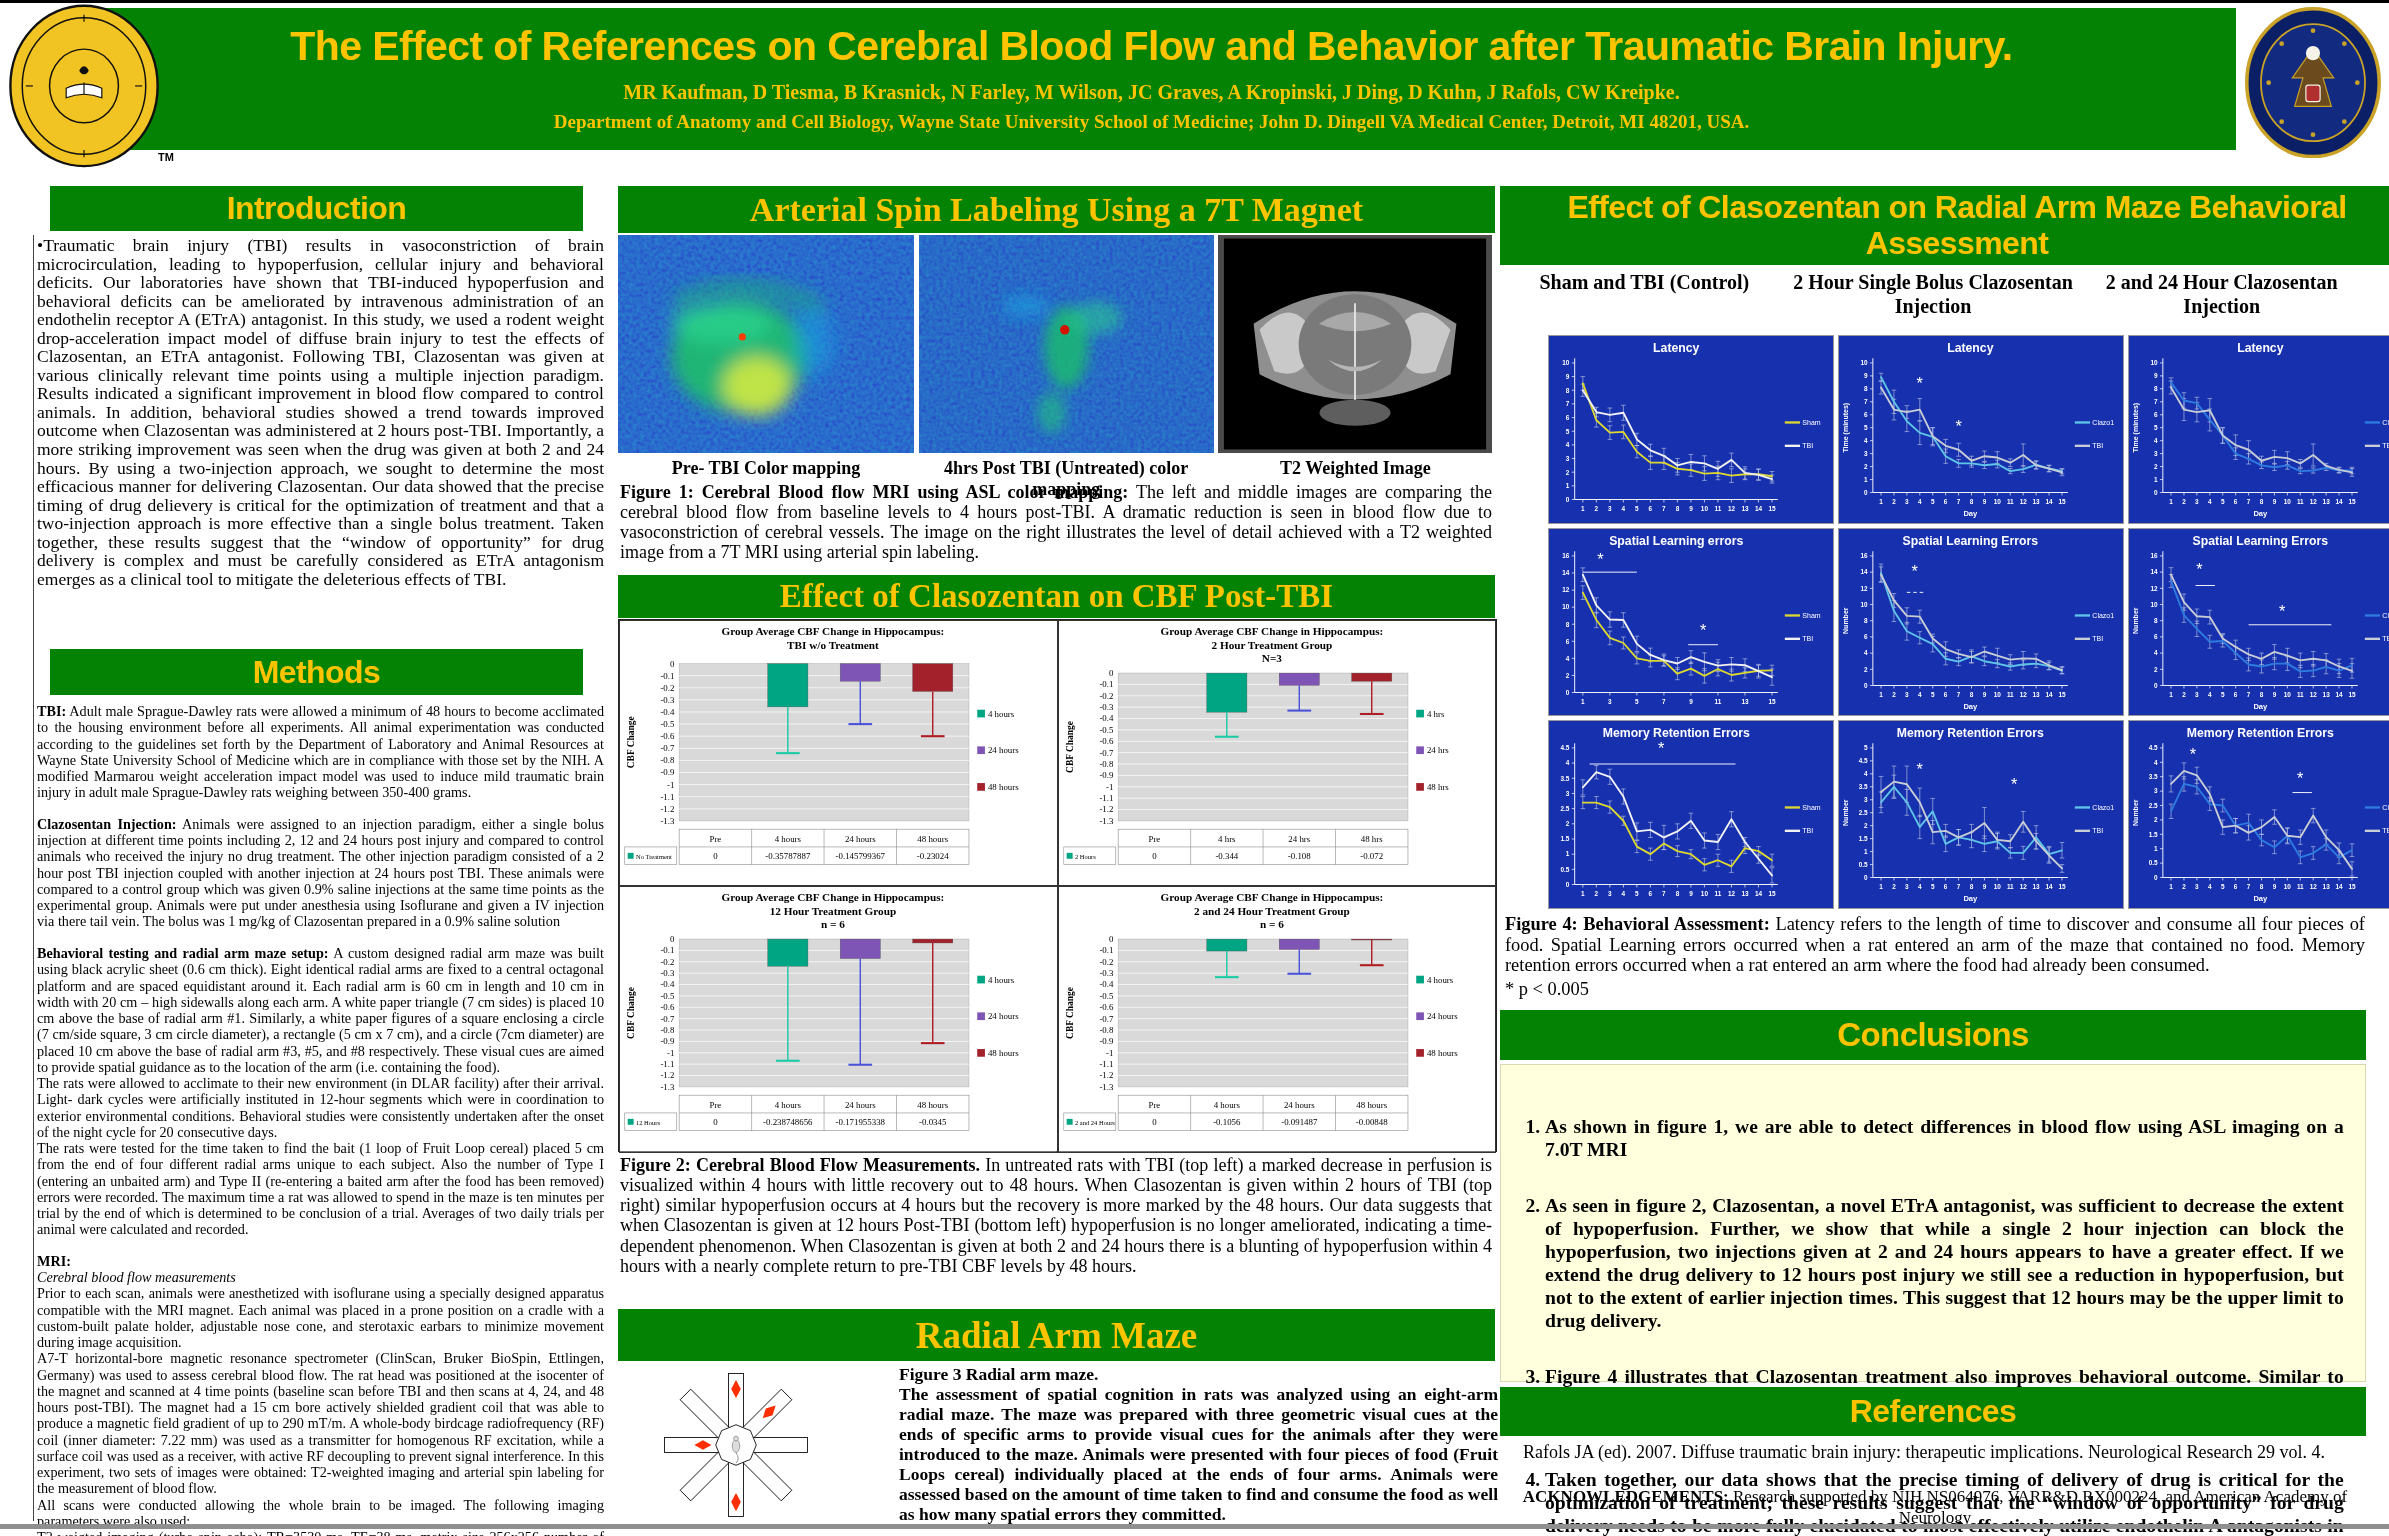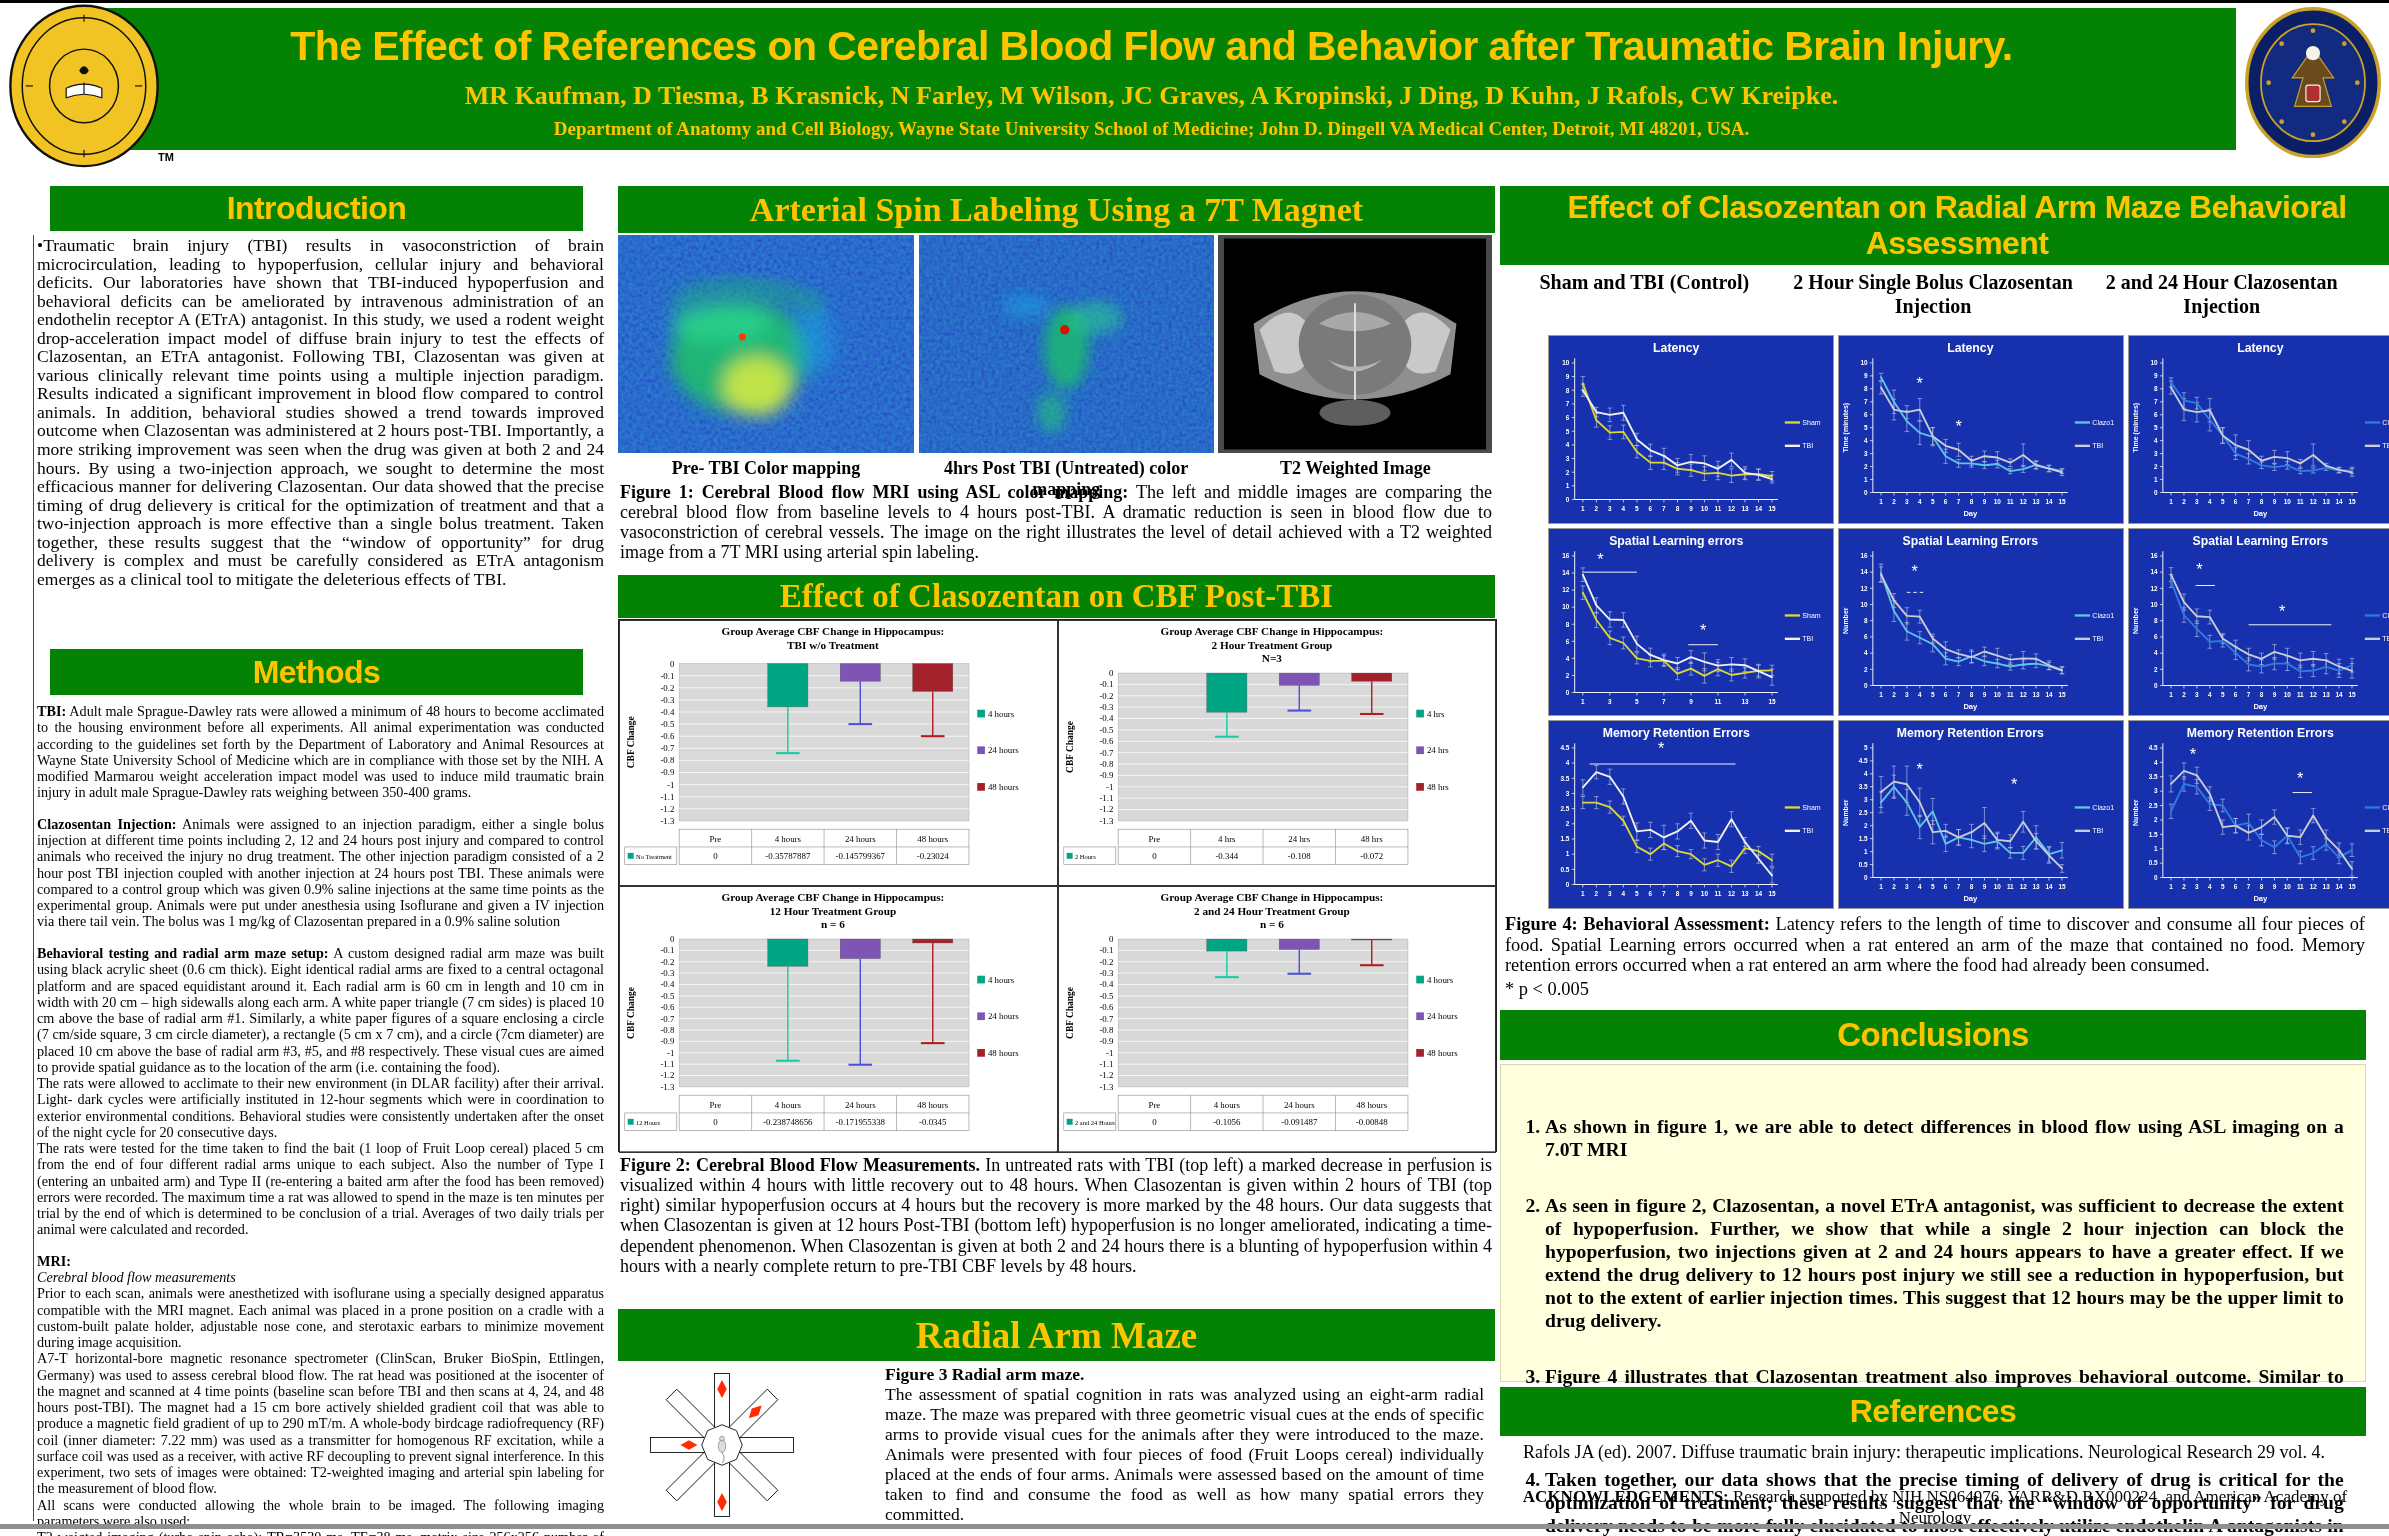--- a/index.html
+++ b/index.html
@@ -3,21 +3,21 @@
 <meta charset="utf-8">
 <style>
   html,body{margin:0;padding:0;background:#e8e8e8;}
   .poster{position:relative;width:2389px;height:1536px;background:#fff;font-family:"Liberation Serif",serif;color:#000;overflow:hidden;border-top:3px solid #000;}
   .sec{position:absolute;}
   .gbar{background:#038203;color:#FFC300;font-weight:bold;display:flex;align-items:center;justify-content:center;text-align:center;}
   .sansbar{font-family:"Liberation Sans",sans-serif;letter-spacing:-0.6px;}
   .serifbar{font-family:"Liberation Serif",serif;}
   .header-band{background:#038203;text-align:center;}
   .header-band .title{color:#FFC300;font-family:"Liberation Sans",sans-serif;font-weight:bold;font-size:41px;margin-top:15.4px;letter-spacing:-0.6px;}
-  .header-band .authors{color:#FFC300;font-family:"Liberation Serif",serif;font-weight:bold;font-size:26px;margin-top:10.7px;}
+  .header-band .authors{color:#FFC300;font-family:"Liberation Serif",serif;font-weight:bold;font-size:20px;margin-top:10.7px;}
   .header-band .affil{color:#FFC300;font-family:"Liberation Serif",serif;font-weight:bold;font-size:19px;margin-top:7.1px;}
   .jtext{text-align:justify;}
   .intro-text{font-size:17.5px;line-height:1.06;}
   .methods-text{font-size:14.2px;line-height:1.145;}
   .methods-text p{margin:0;}
   .methods-text p.mt{margin-top:15.4px;}
   .caption{font-size:18px;line-height:1.12;}
   .caption b{font-weight:bold;}
   .em{font-style:italic;}
   .imgrow{display:flex;gap:4.7px;}
@@ -469,21 +469,21 @@
   </div>
 
   <div class="sec jtext caption" style="left:620px;top:1152px;width:872px;height:149px;font-size:18px;">
     <b>Figure 2: Cerebral Blood Flow Measurements.</b><span> In untreated rats with TBI (top left) a marked decrease in perfusion is visualized within 4 hours with little recovery out to 48 hours. When Clasozentan is given within 2 hours of TBI (top right) similar hypoperfusion occurs at 4 hours but the recovery is more marked by the 48 hours. Our data suggests that when Clasozentan is given at 12 hours Post-TBI (bottom left) hypoperfusion is no longer ameliorated, indicating a time-dependent phenomenon. When Clasozentan is given at both 2 and 24 hours there is a blunting of hypoperfusion within 4 hours with a nearly complete return to pre-TBI CBF levels by 48 hours.</span>
   </div>
 
   <div class="sec gbar serifbar" style="left:618px;top:1306px;width:877px;height:52px;font-size:37px;">
     <span>Radial Arm Maze</span>
   </div>
 
-  <div class="sec" style="left:618px;top:1362px;width:877px;height:159px;">
+  <div class="sec" style="left:632px;top:1362px;width:877px;height:159px;font-weight:bold;">
     <div style="position:absolute;left:24px;top:0;width:160px;height:156px;">
       <svg viewBox="0 0 300 300">
         <g fill="#fff" stroke="#000" stroke-width="1.6">
           <g transform="rotate(0 150 150)">
               <rect x="136" y="16" width="28" height="108"></rect>
             </g>
           <g transform="rotate(45 150 150)">
               <rect x="136" y="16" width="28" height="108"></rect>
             </g>
           <g transform="rotate(90 150 150)">

